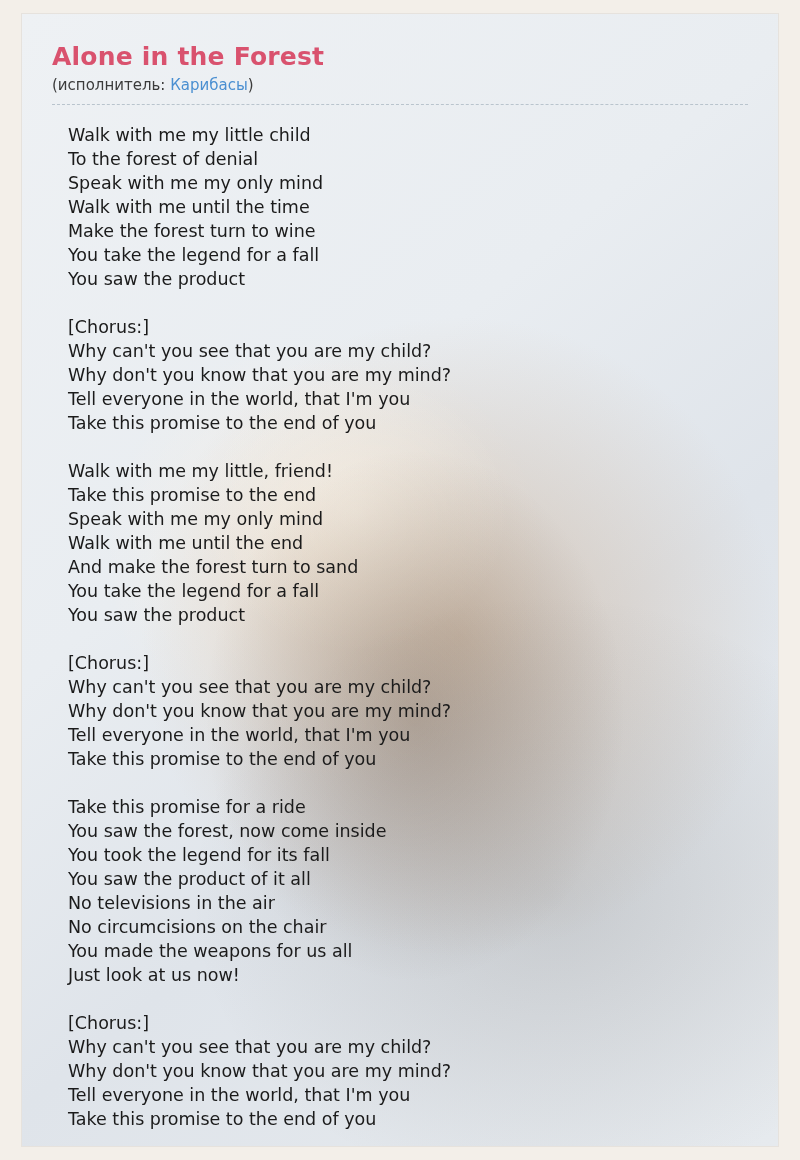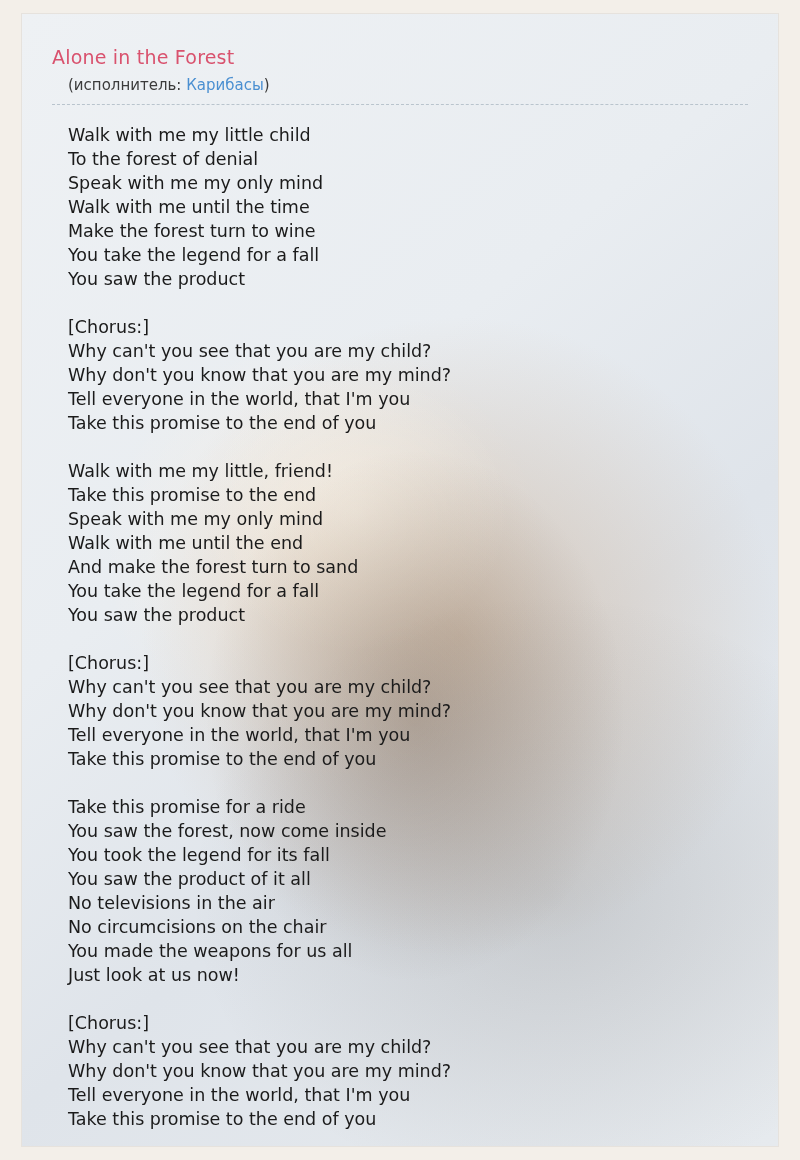--- a/index.html
+++ b/index.html
@@ -36,30 +36,30 @@
       radial-gradient(ellipse 220px 200px at 44% 44%, rgba(255,250,240,0.45) 0%, rgba(255,250,240,0) 70%),
       radial-gradient(ellipse 500px 420px at 70% 78%, rgba(60,55,50,0.16) 0%, rgba(60,55,50,0) 72%);
     pointer-events: none;
   }
   .content {
     position: relative;
     padding: 28px 30px 0 30px;
   }
   .title {
     color: #d9526e;
-    font-size: 19px;
+    font-size: 25px;
     line-height: 30px;
-    font-weight: normal;
+    font-weight: bold;
     margin: 0 0 4px 0;
     letter-spacing: 0.2px;
   }
   .byline {
     font-size: 15px;
     color: #3b3b3b;
-    margin: 0 0 10px 16px;
+    margin: 0 0 10px 0;
   }
   .byline a {
     color: #4a8fd1;
     text-decoration: none;
   }
   .divider {
     border: 0;
     border-top: 1px dashed #b9c4cd;
     margin: 0 0 18px 0;
   }

